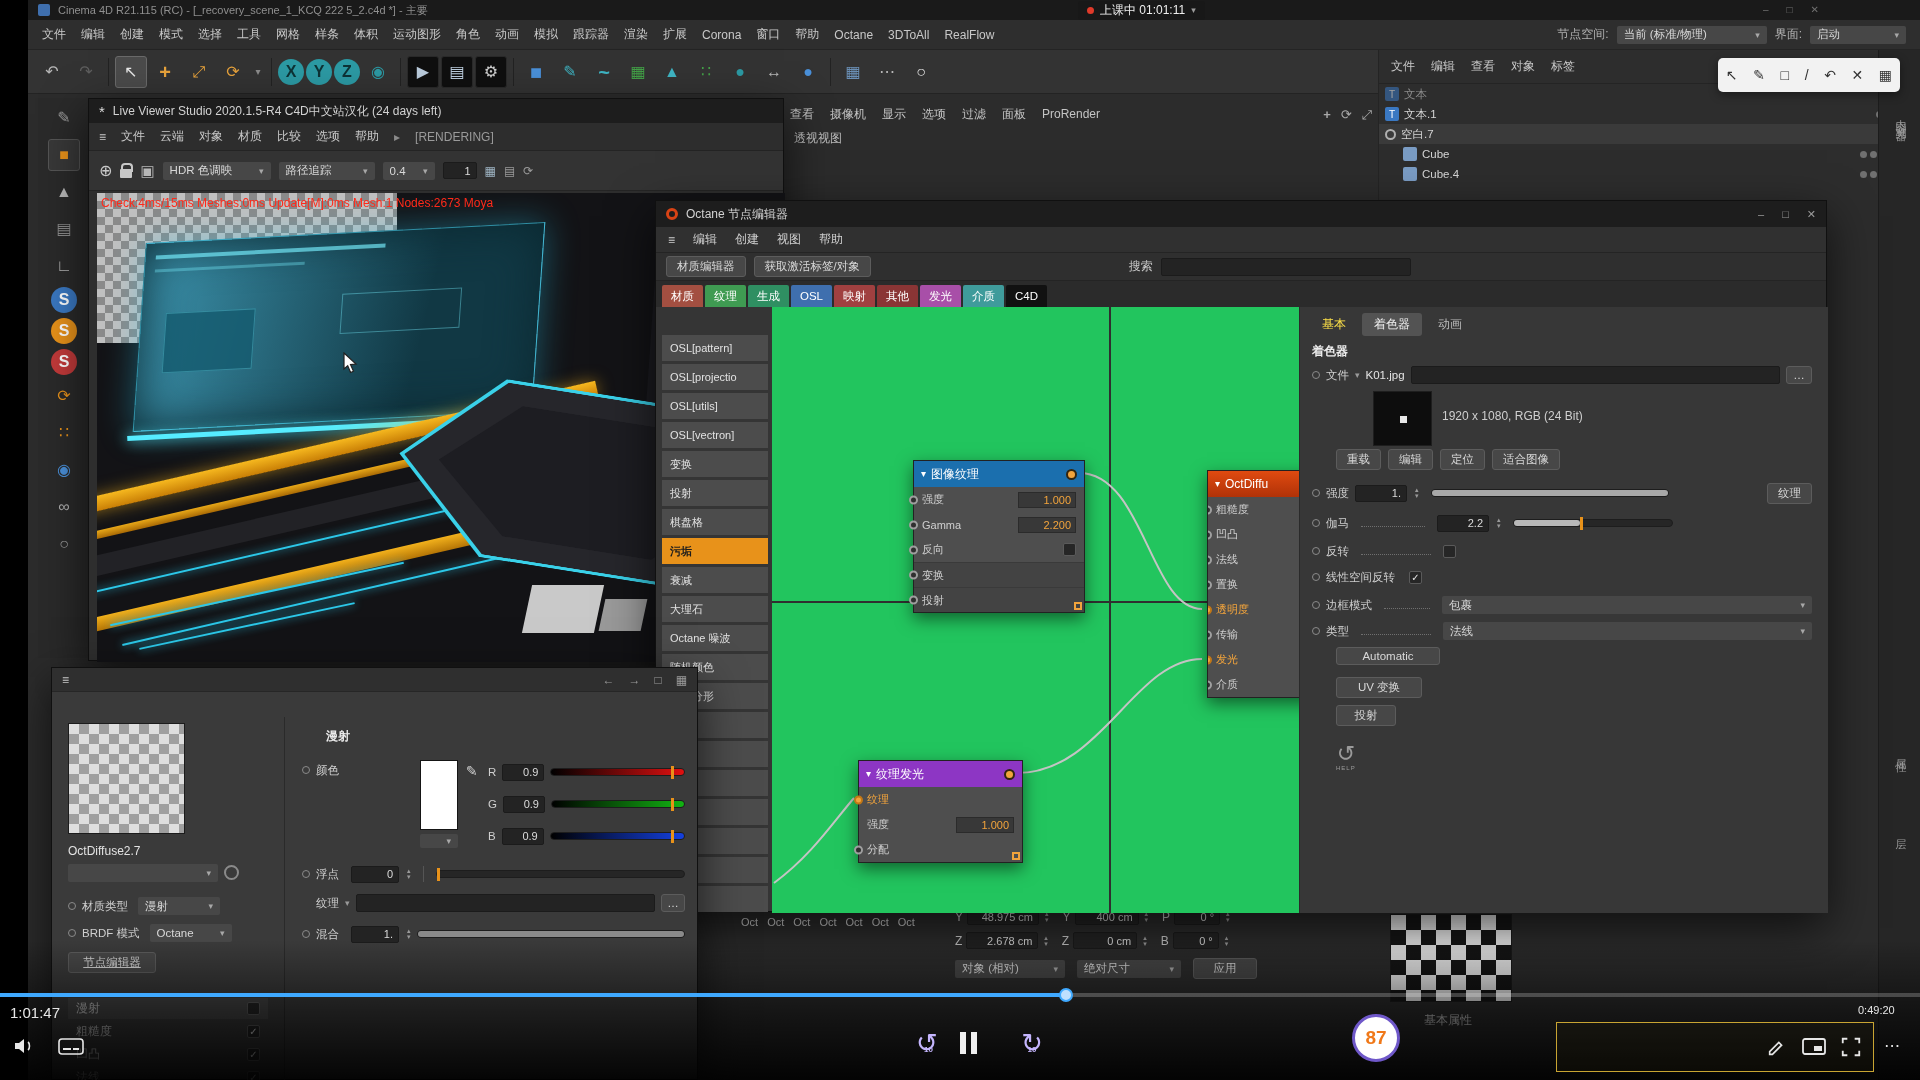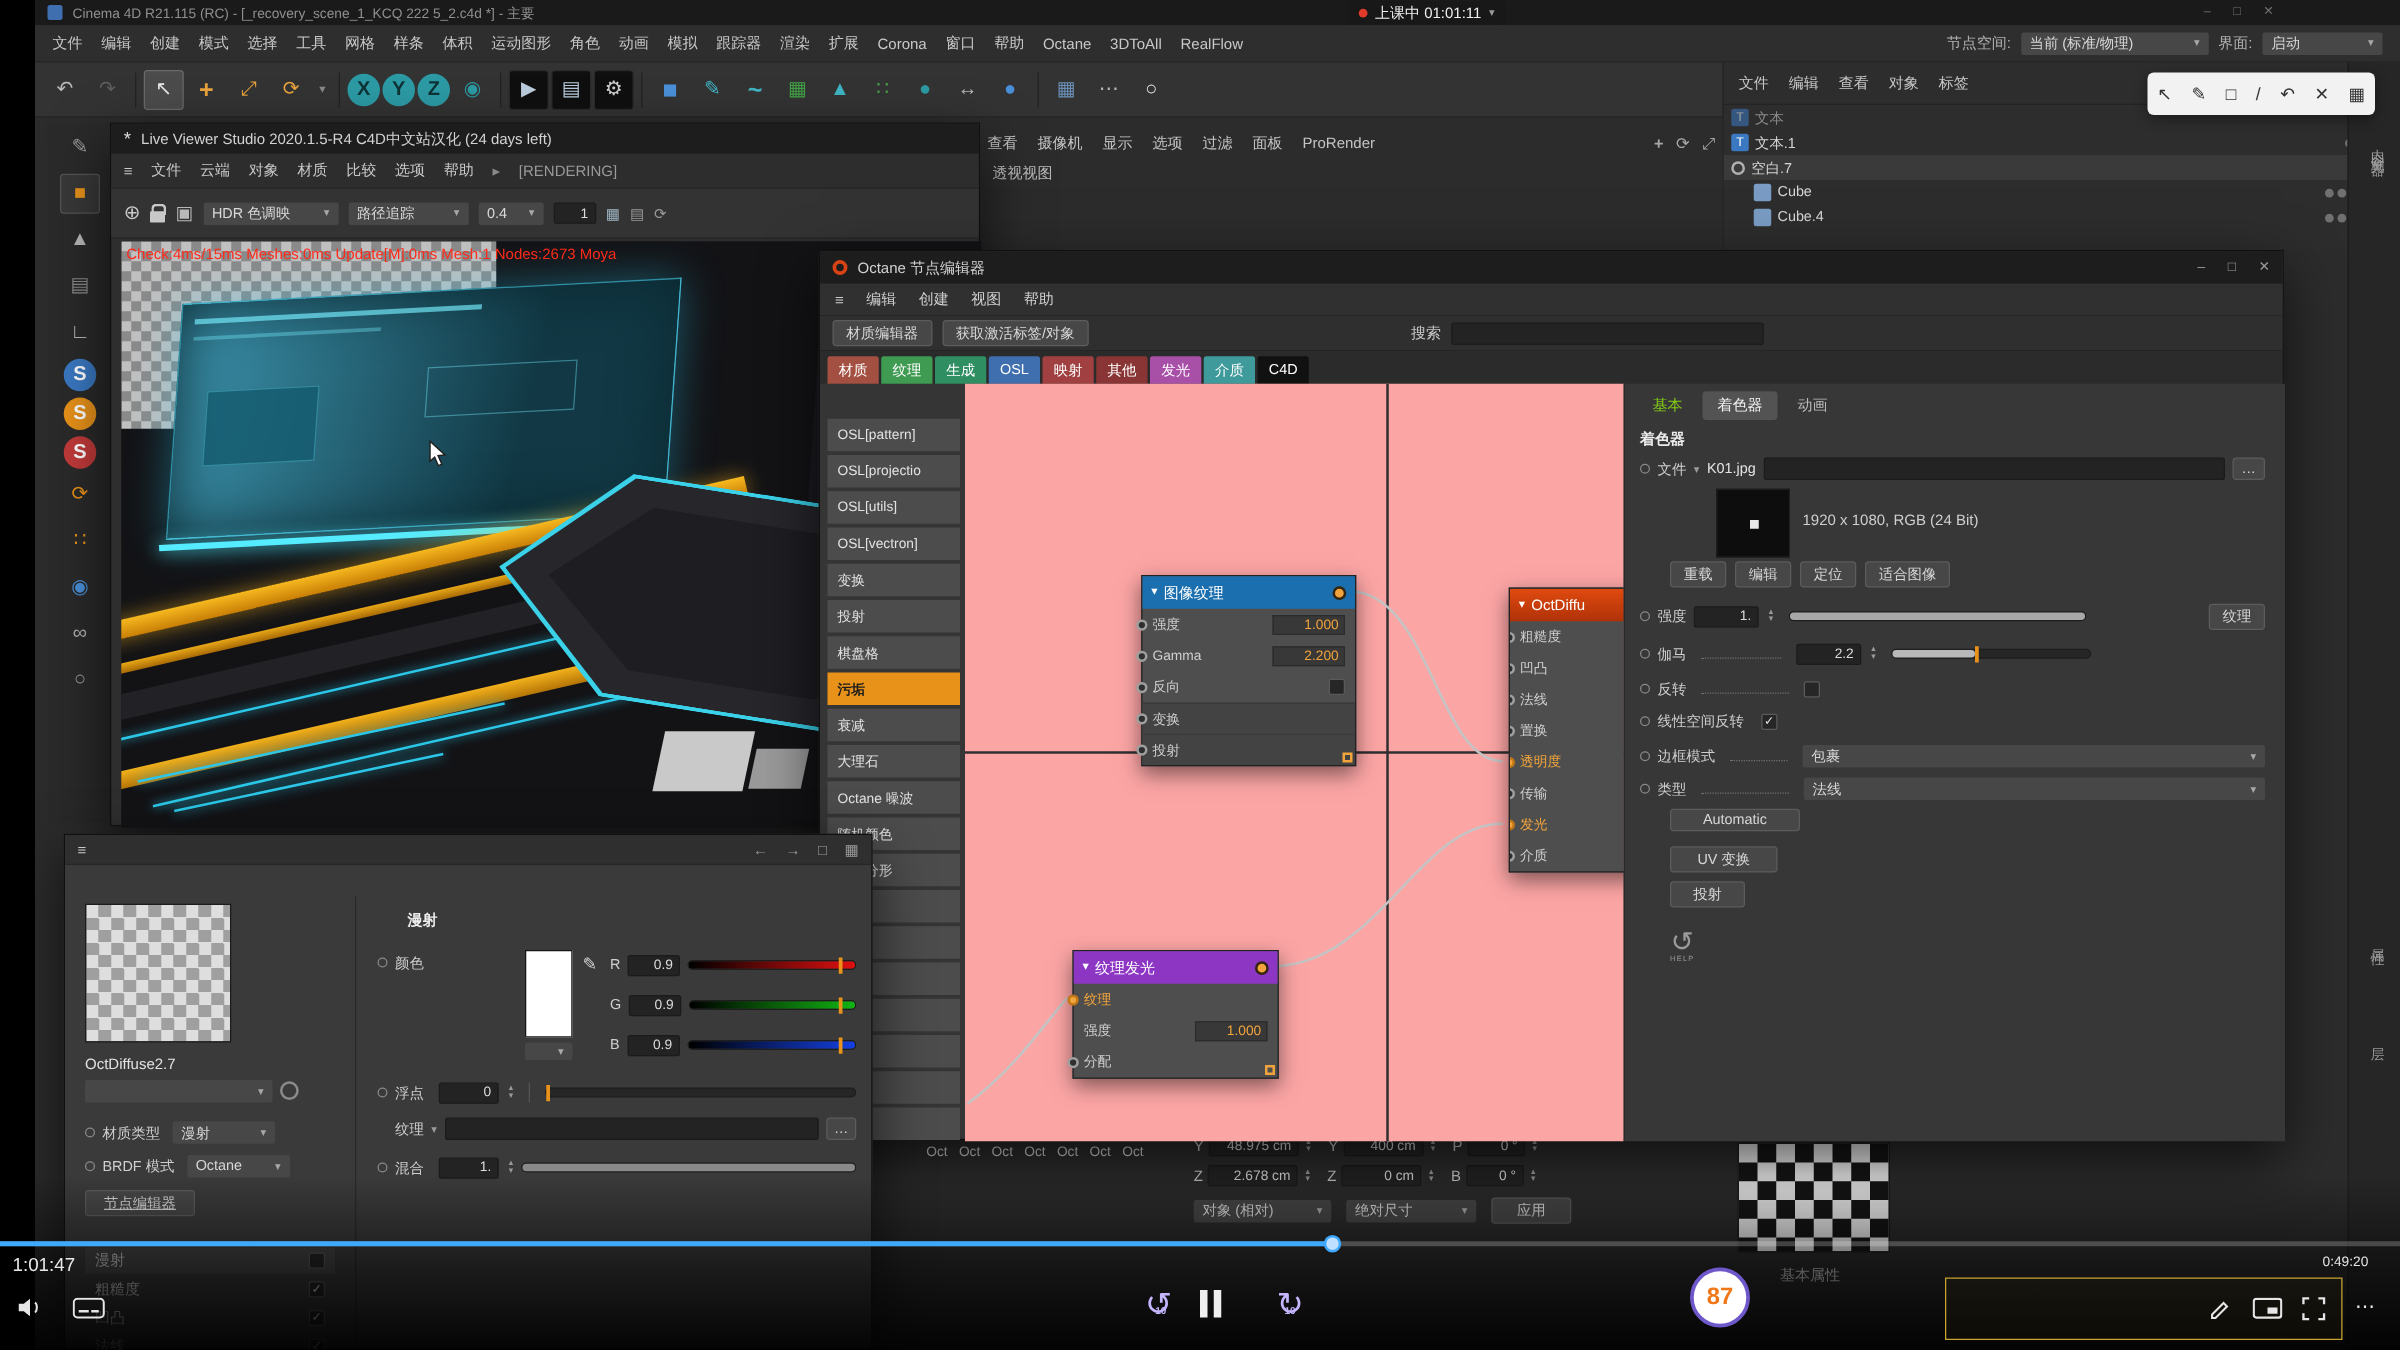--- a/index.html
+++ b/index.html
@@ -480,21 +480,21 @@
       <div class="litem">脊状分形</div>
       <div class="litem">波纹</div>
       <div class="litem">颜色</div>
       <div class="litem">范围</div>
       <div class="litem">渐变</div>
       <div class="litem">纹理</div>
       <div class="litem">坐标</div>
       <div class="litem">混合</div>
     </div>
 
-    <div class="abs" style="left:116px;top:106px;width:527px;height:606px;background:#fca5a5;overflow:hidden">
+    <div class="abs" style="left:116px;top:106px;width:527px;height:606px;background:#22c55e;overflow:hidden">
       <div class="abs" style="left:0;top:294px;width:100%;height:2px;background:#2f2f2f"></div>
       <div class="abs" style="left:337px;top:0;width:2px;height:100%;background:#2f2f2f"></div>
 
       <svg class="abs" style="left:0;top:0" width="527" height="606">
         <path d="M307,166 C372,166 378,302 430,302" stroke="#c4c4c4" stroke-width="2" fill="none"></path>
         <path d="M245,466 C330,466 362,352 430,352" stroke="#c4c4c4" stroke-width="2" fill="none"></path>
         <path d="M2,576 C40,548 62,514 82,491" stroke="#c4c4c4" stroke-width="2" fill="none"></path>
       </svg>
 
       <div class="node" style="left:141px;top:153px;width:172px">
@@ -585,21 +585,21 @@
           </div>
         <div class="nrow">
             <span class="pin"></span>
             <span>介质</span>
           </div>
       </div>
     </div>
 
     <div class="abs" style="left:643px;top:106px;width:529px;height:606px;background:#373737;border-left:1px solid #2a2a2a">
       <div class="f" style="position:absolute;left:10px;top:6px;gap:4px">
-        <span style="padding:3px 12px;color:#84cc16">基本</span>
+        <span style="padding:3px 12px;color:#fde047">基本</span>
         <span style="padding:3px 12px;background:#535353;border-radius:3px;color:#f0f0f0">着色器</span>
         <span style="padding:3px 12px;color:#bbb">动画</span>
       </div>
       <div class="abs" style="left:12px;top:36px;font-weight:bold;color:#ececec">着色器</div>
 
       <div class="prow" style="top:58px">
         <span class="adot"></span>
         <span>文件</span>
         <i class="g g-caret" style="font-size:9px;color:#9a9a9a"></i>
         <span style="color:#e4e4e4">K01.jpg</span>

